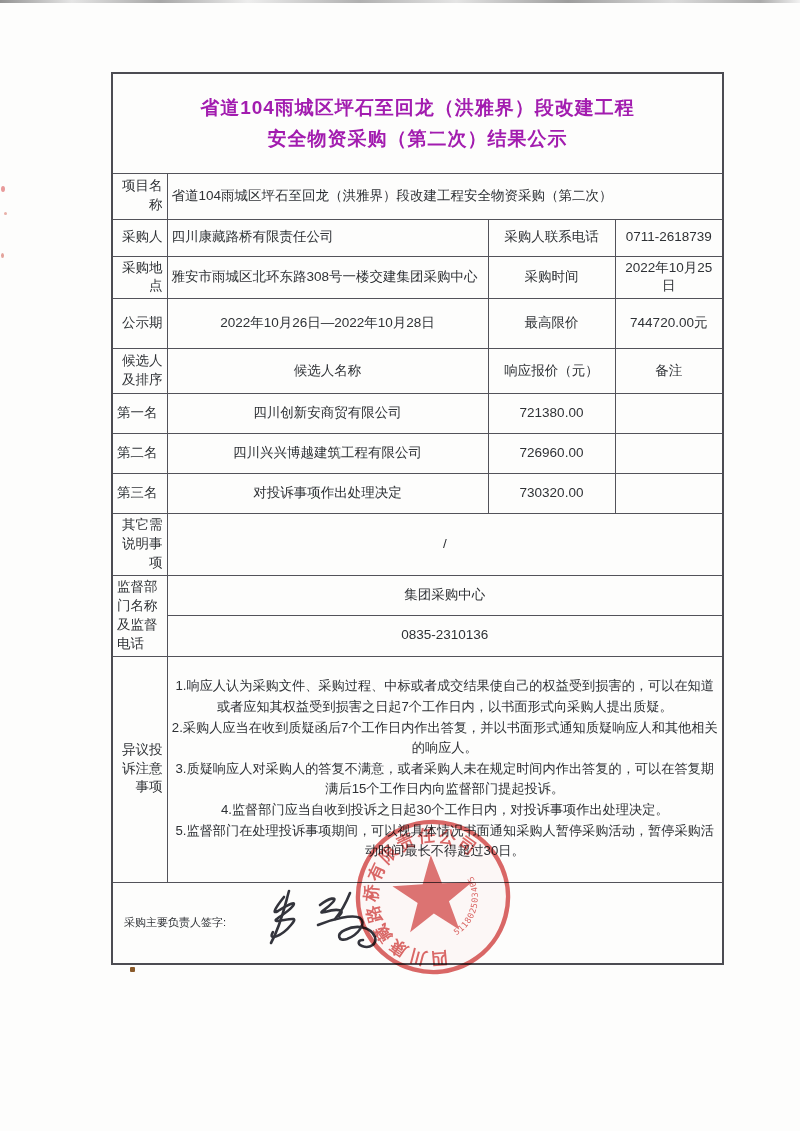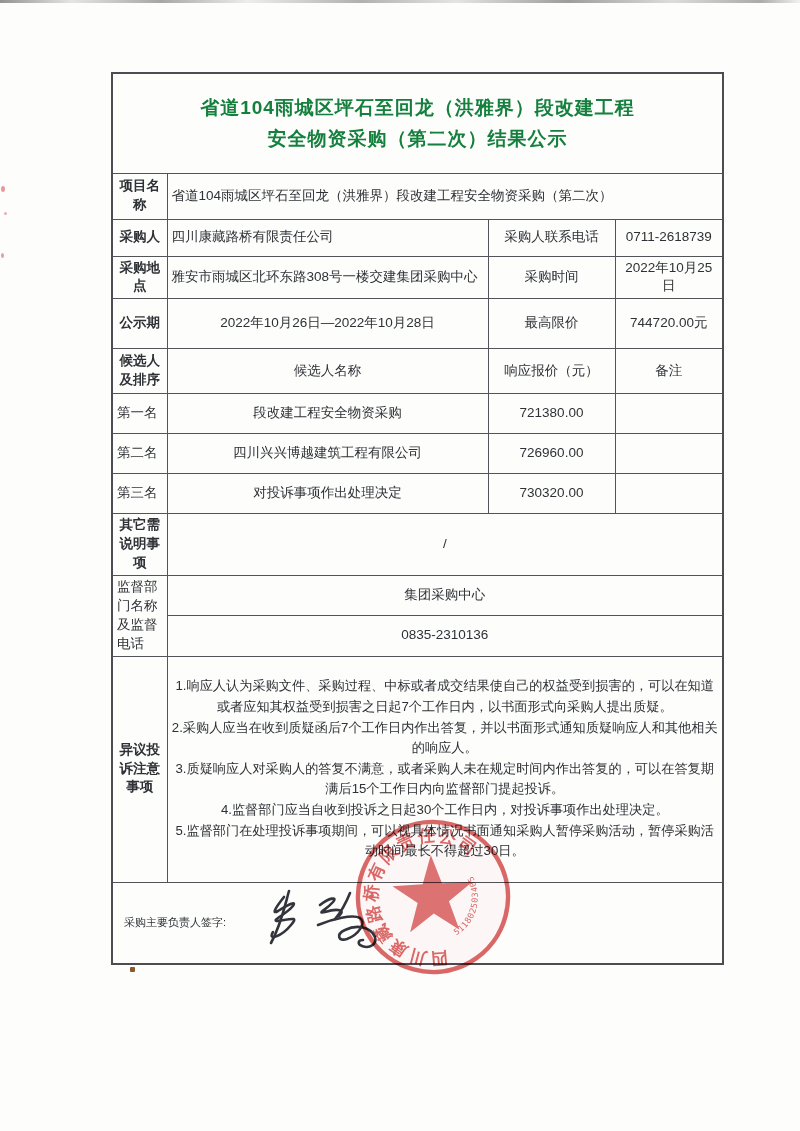--- a/index.html
+++ b/index.html
@@ -34,23 +34,23 @@
     border:1.5px solid #53535a;
     vertical-align:middle;
     font-size:13.5px;
     line-height:1.4;
     padding:2px 4px;
     word-break:break-all;
   }
   table.doc{border:2px solid #4c4c52;}
   .title-cell{text-align:center;}
   .title-cell .t{
-    font-weight:bold;font-size:19px;line-height:1.65;letter-spacing:1px;color:#15803d;
-  }
-  td.lbl{text-align:center;padding-left:5px;padding-right:2px;font-weight:bold;}
+    font-weight:bold;font-size:19px;line-height:1.65;letter-spacing:1px;color:#a21caf;
+  }
+  td.lbl{text-align:right;padding-left:5px;padding-right:2px;}
   td.lbl-center{text-align:left;padding-left:2px;padding-right:2px;}
   td.val-left{text-align:left;padding-left:9px;}
   td.val-center{text-align:center;}
   td.complaint{
     text-align:center;vertical-align:middle;padding:8px 10px 8px 9px;
   }
   td.complaint .item{font-size:13.2px;line-height:1.56;}
   .sig-cell{position:relative;padding:0;}
   .sig-wrap{position:relative;width:100%;height:100%;min-height:76px;}
   .sig-label{
@@ -123,21 +123,21 @@
 
     <tr style="height:45px">
       <td class="lbl">候选人及排序</td>
       <td class="val-center">候选人名称</td>
       <td class="val-center">响应报价（元）</td>
       <td class="val-center">备注</td>
     </tr>
 
     <tr style="height:40px">
       <td class="lbl-center">第一名</td>
-      <td class="val-center">段改建工程安全物资采购</td>
+      <td class="val-center">四川创新安商贸有限公司</td>
       <td class="val-center">721380.00</td>
       <td class="val-center"></td>
     </tr>
     <tr style="height:40px">
       <td class="lbl-center">第二名</td>
       <td class="val-center">四川兴兴博越建筑工程有限公司</td>
       <td class="val-center">726960.00</td>
       <td class="val-center"></td>
     </tr>
     <tr style="height:40px">

